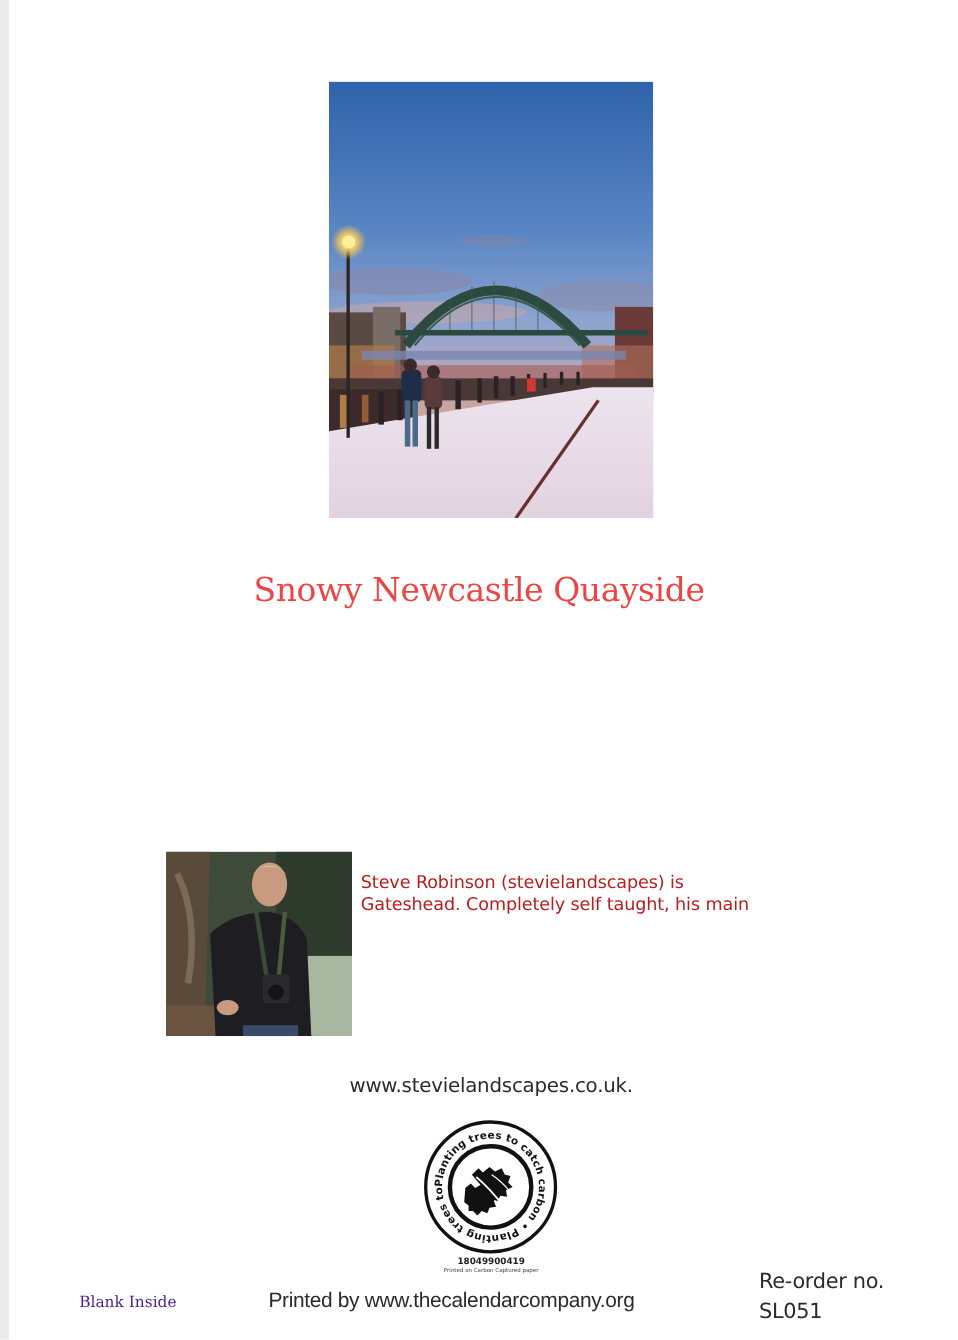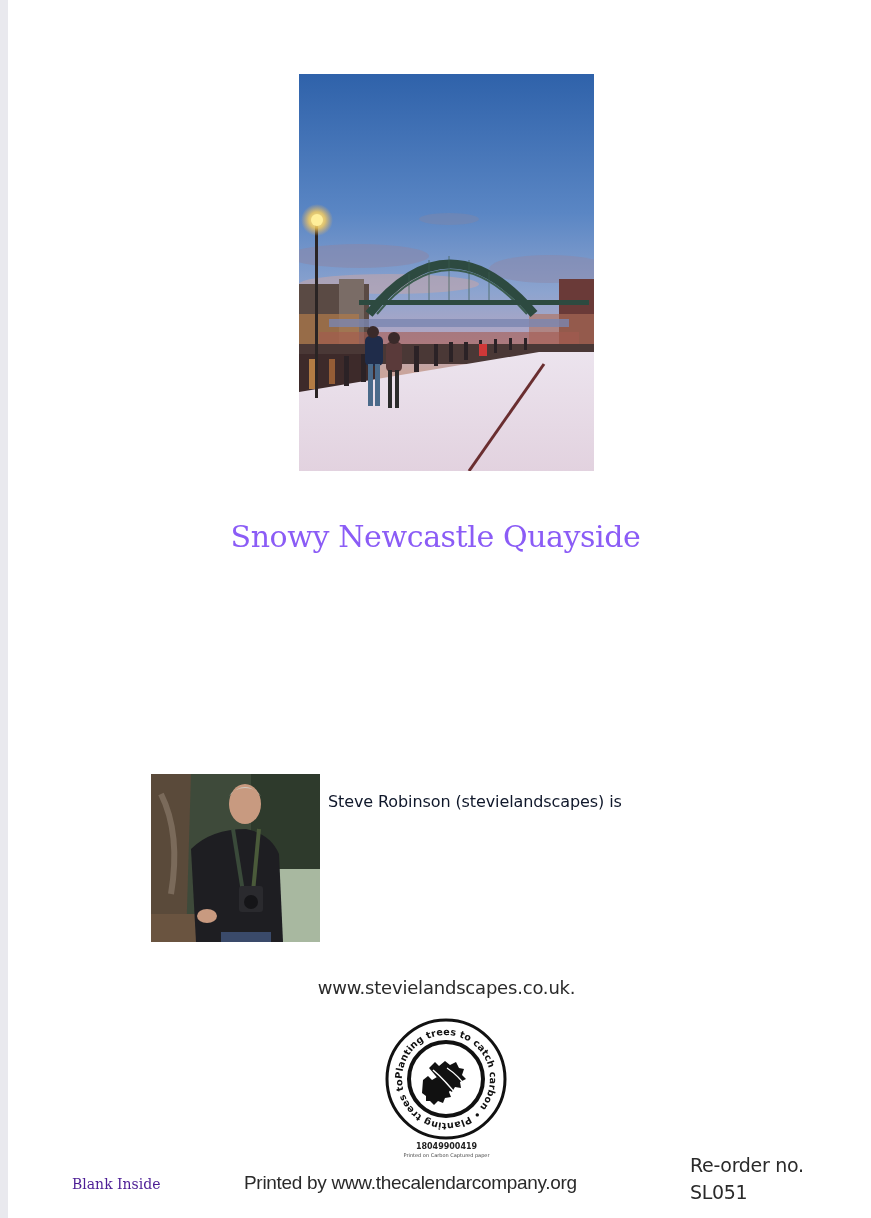--- a/index.html
+++ b/index.html
@@ -14,31 +14,31 @@
   }
   .hero {
     position: absolute; left: 299px; top: 74px; width: 295px; height: 397px;
     overflow: hidden;
   }
   .hero svg { display: block; width: 100%; height: 100%; }
   .title {
     position: absolute; left: 0; width: 871px; top: 519px;
     text-align: center;
     font-family: "DejaVu Serif", serif;
-    font-size: 30px; color: #8b5cf6; letter-spacing: -0.4px;
+    font-size: 30px; color: #ef4444; letter-spacing: -0.4px;
   }
   .portrait {
     position: absolute; left: 151px; top: 774px; width: 169px; height: 168px;
     overflow: hidden;
   }
   .portrait svg { display: block; width: 100%; height: 100%; }
   .bio {
     position: absolute; left: 328px; top: 792px; width: 440px;
     font-family: "DejaVu Sans", sans-serif;
-    font-size: 16px; line-height: 20.4px; color: #0f172a;
+    font-size: 16px; line-height: 20.4px; color: #b91c1c;
     letter-spacing: -0.1px;
   }
   .bio span { display: block; white-space: nowrap; }
   .website {
     position: absolute; left: 0; width: 893px; top: 977px;
     text-align: center;
     font-family: "DejaVu Sans", sans-serif;
     font-size: 18px; color: #2a2a2a; letter-spacing: -0.2px;
   }
   .badge {
@@ -179,20 +179,21 @@
     <line x1="108" y1="55" x2="102" y2="118" stroke="#4a5a3a" stroke-width="4"></line>
     <rect x="88" y="112" width="24" height="26" rx="3" fill="#2a2a2e"></rect>
     <circle cx="100" cy="128" r="7" fill="#151518"></circle>
     <ellipse cx="56" cy="142" rx="10" ry="7" fill="#c89a80"></ellipse>
     <rect x="70" y="158" width="50" height="10" fill="#3a4a6a"></rect>
   </svg>
 </div>
 
 <div class="bio">
   <span>Steve Robinson (stevielandscapes) is</span>
+  <span>Gateshead. Completely self taught, his main</span>
 </div>
 
 <div class="website">www.stevielandscapes.co.uk.</div>
 
 <div class="badge">
   <svg viewBox="0 0 122 122">
     <defs>
       <path id="ringpath" d="M61,61 m-44,0 a44,44 0 1,1 88,0 a44,44 0 1,1 -88,0"></path>
     </defs>
     <circle cx="61" cy="61" r="59" fill="#fff" stroke="#111" stroke-width="3"></circle>

